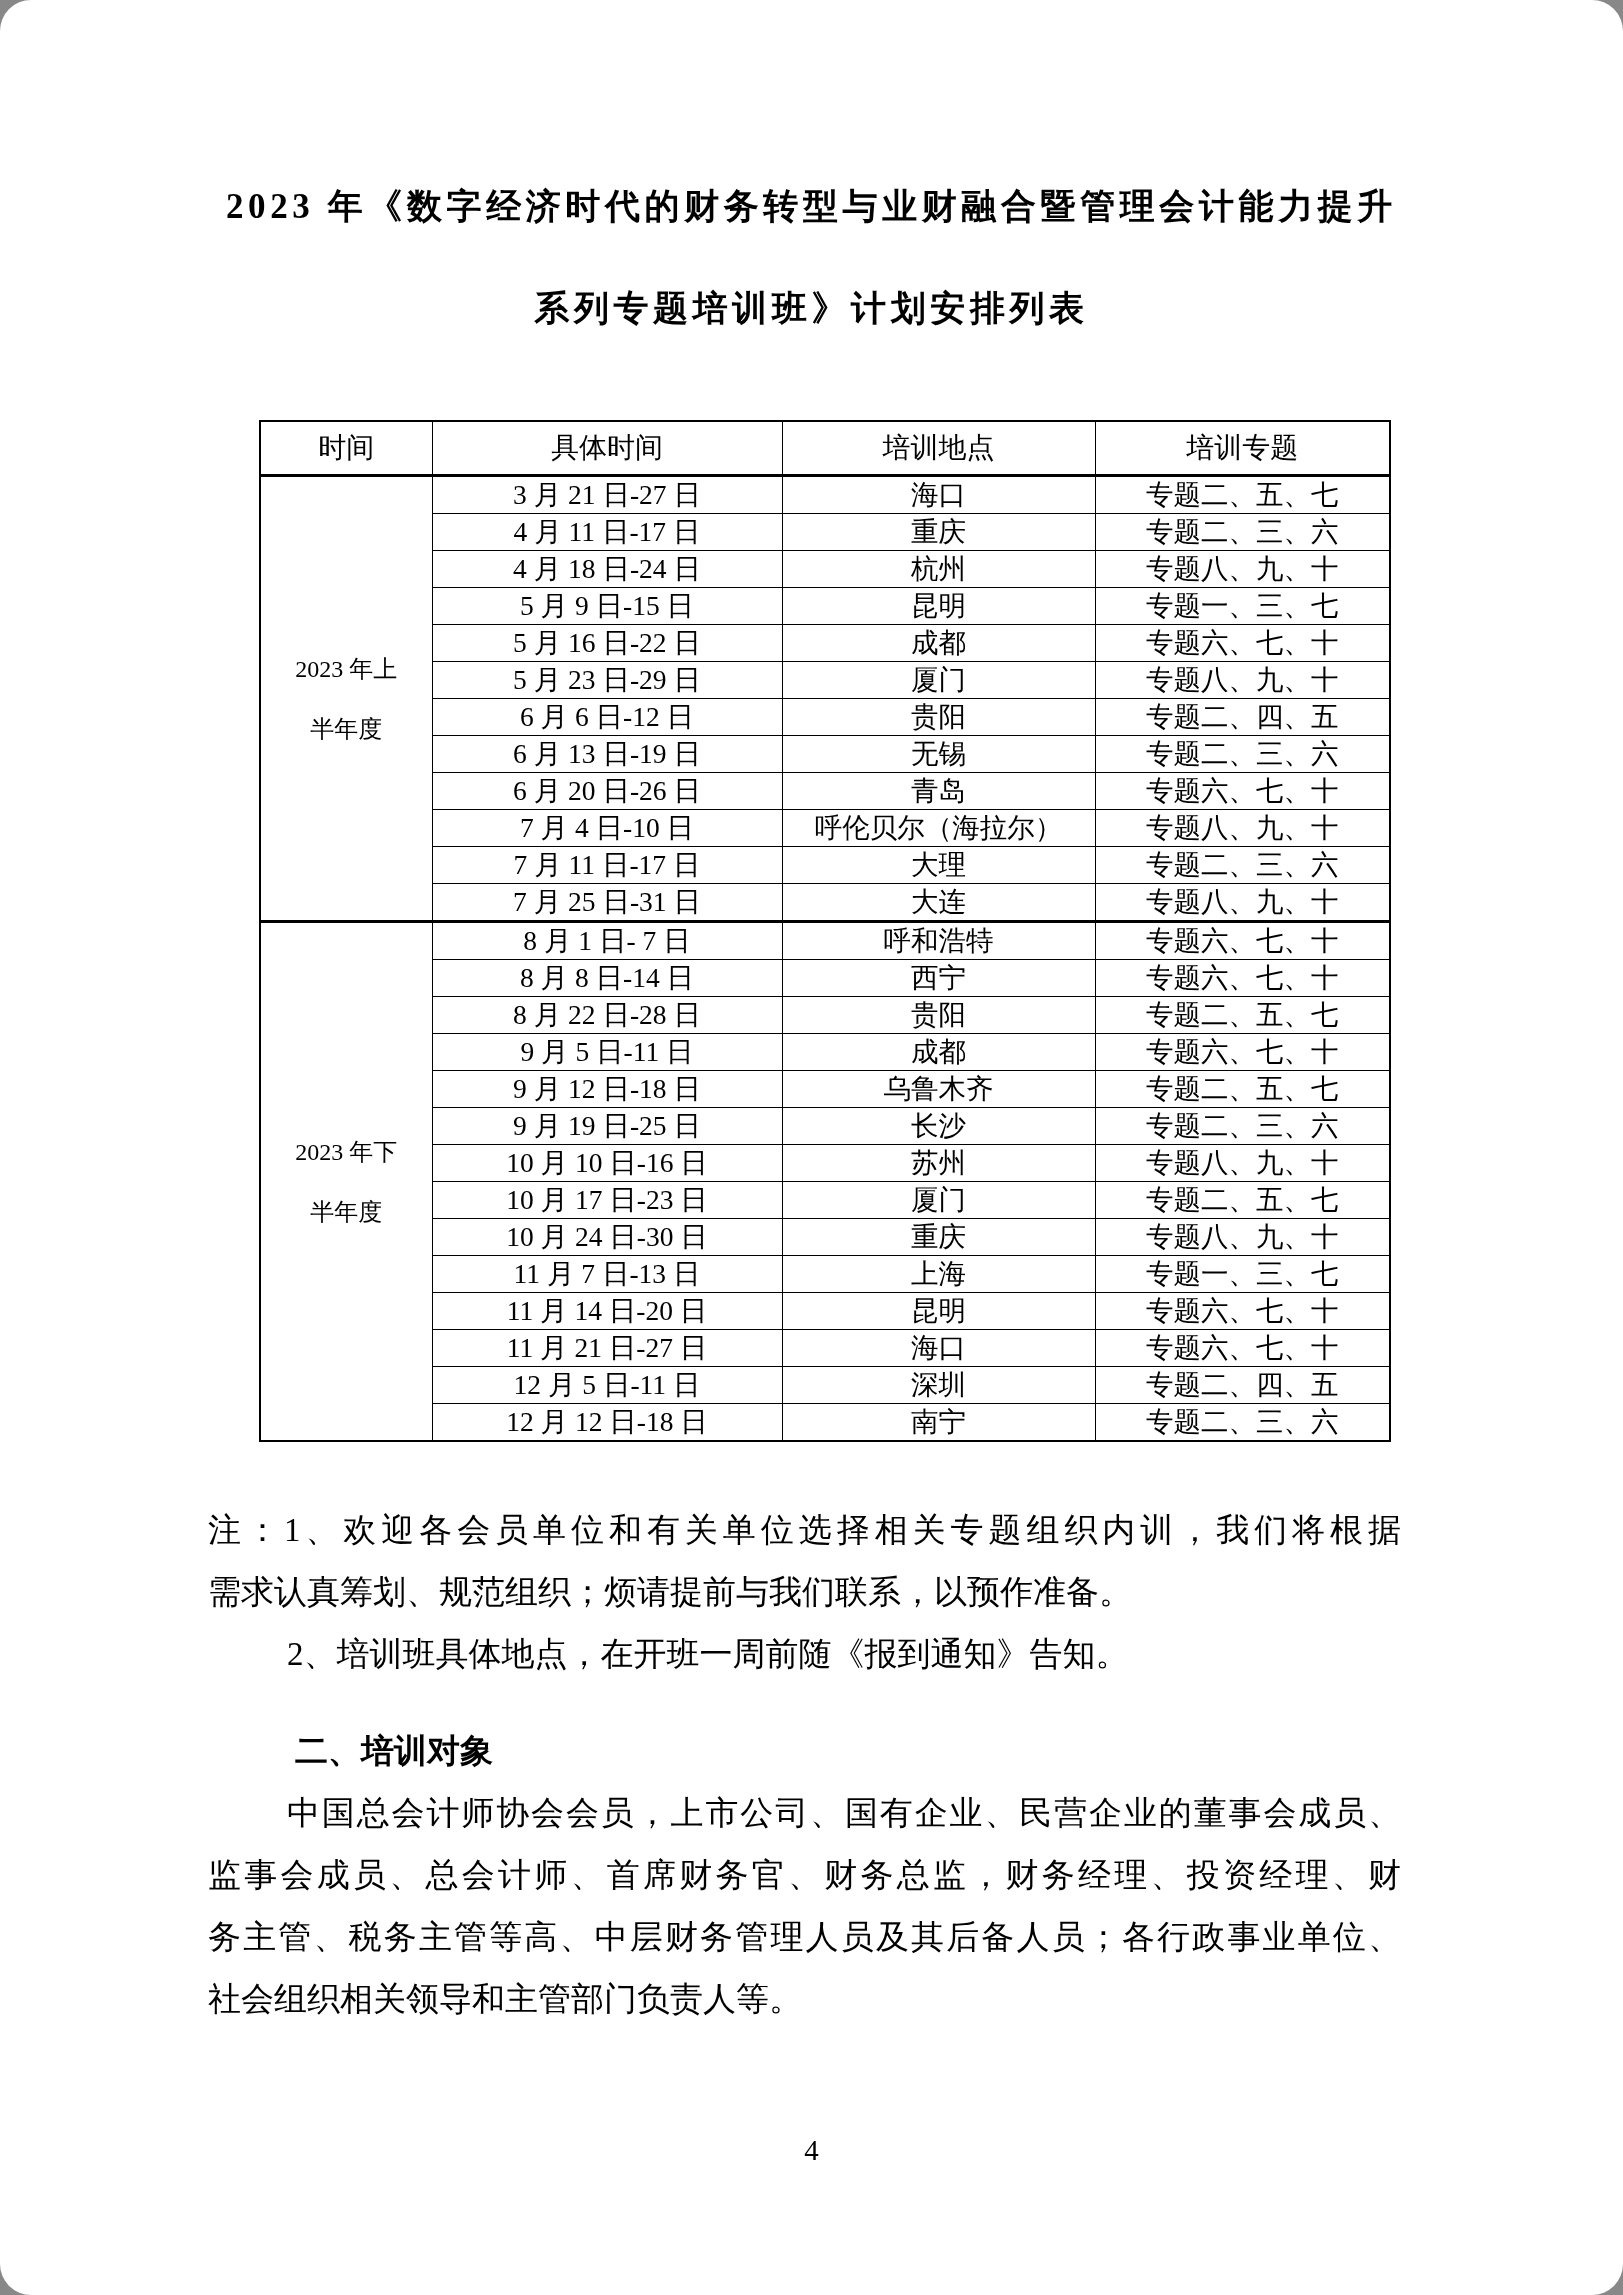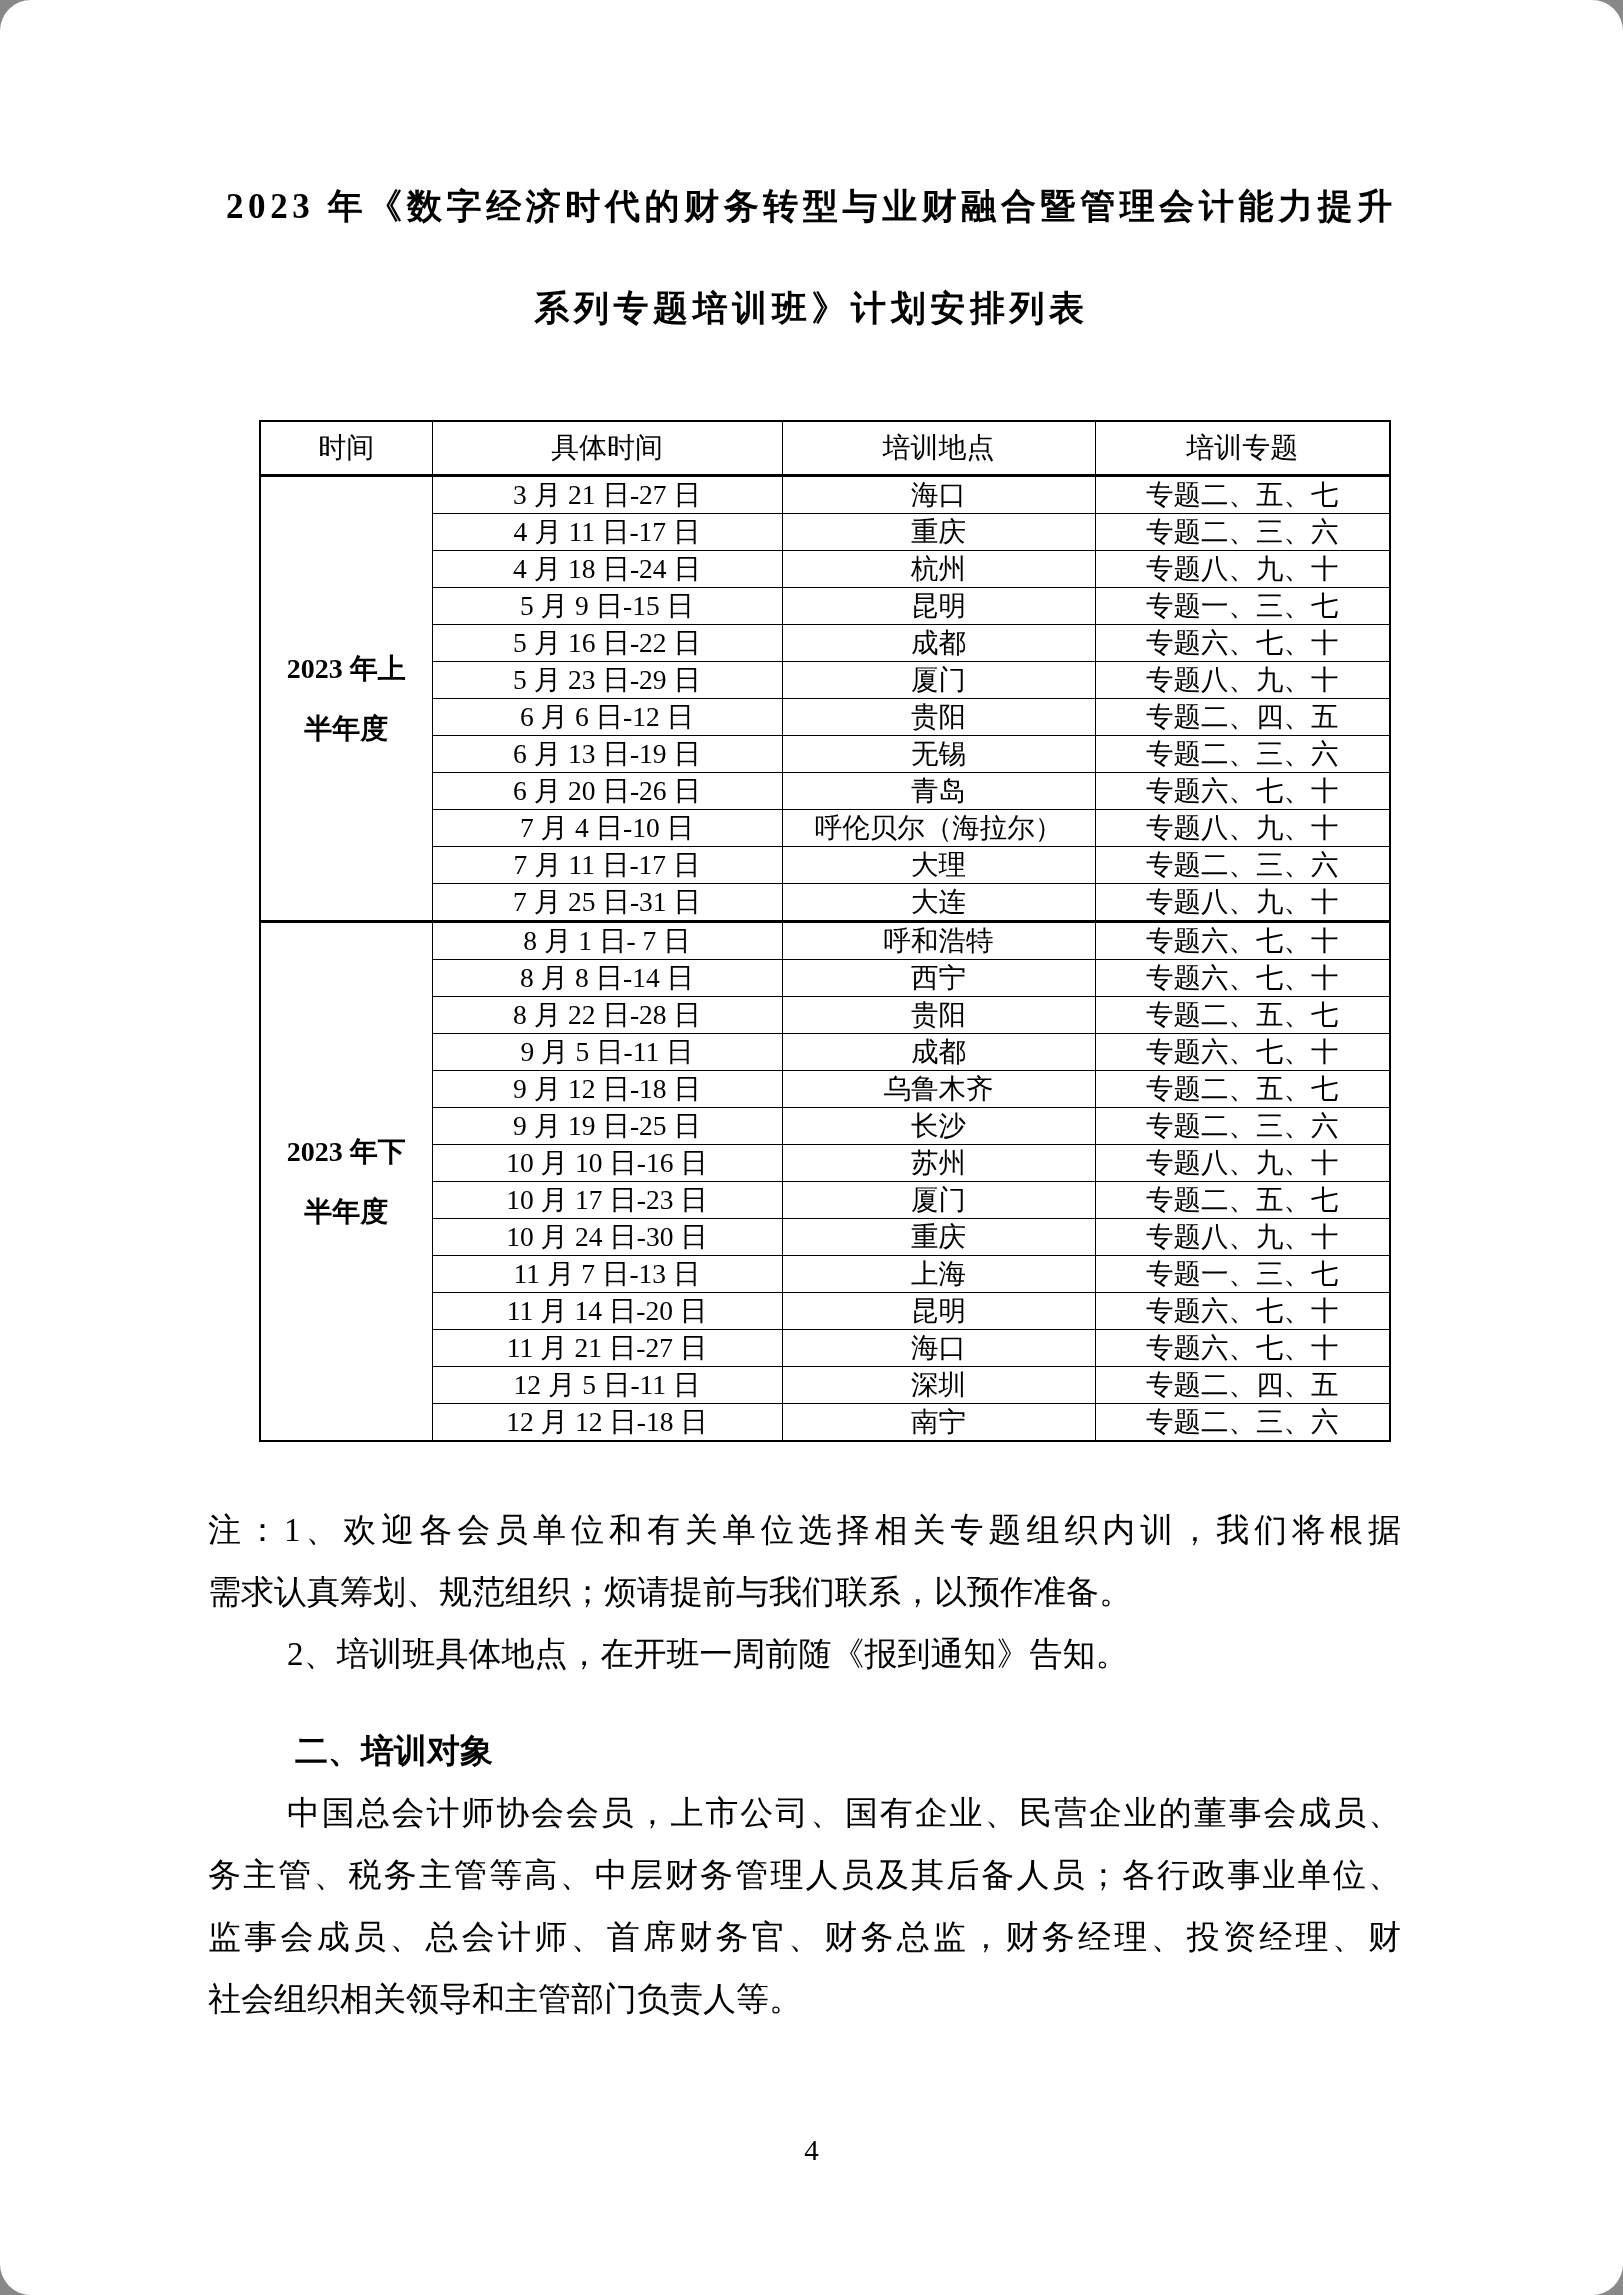--- a/index.html
+++ b/index.html
@@ -55,21 +55,21 @@
   }
   table.schedule td {
     height: 36px;
     text-align: center;
     vertical-align: middle;
     padding: 0;
     overflow: hidden;
     white-space: nowrap;
   }
   table.schedule tr.group-start td { border-top: 3.3px solid #000; text-align: center; }
-  td.period-cell { font-size: 28px; font-weight: bold; }
+  td.period-cell { font-size: 24px; }
   td.period-cell div { line-height: 60px; }
 
   
   .bodyblock {
     position: absolute;
     left: 208px;
     width: 1193px;
     font-size: 33px;
     line-height: 62px;
   }
@@ -267,21 +267,21 @@
   <div class="bodyblock notes-block">
     <div class="jline">注：1、欢迎各会员单位和有关单位选择相关专题组织内训，我们将根据</div>
     <div>需求认真筹划、规范组织；烦请提前与我们联系，以预作准备。</div>
     <div class="indent2">2、培训班具体地点，在开班一周前随《报到通知》告知。</div>
   </div>
 
   <div class="section-heading">二、培训对象</div>
 
   <div class="bodyblock para-block">
     <div class="jline indent2">中国总会计师协会会员，上市公司、国有企业、民营企业的董事会成员、</div>
+    <div class="jline">监事会成员、总会计师、首席财务官、财务总监，财务经理、投资经理、财</div>
     <div class="jline">务主管、税务主管等高、中层财务管理人员及其后备人员；各行政事业单位、</div>
-    <div class="jline">监事会成员、总会计师、首席财务官、财务总监，财务经理、投资经理、财</div>
     <div>社会组织相关领导和主管部门负责人等。</div>
   </div>
 
   <div class="page-number">4</div>
 
 </div>
 
 
 </body></html>

